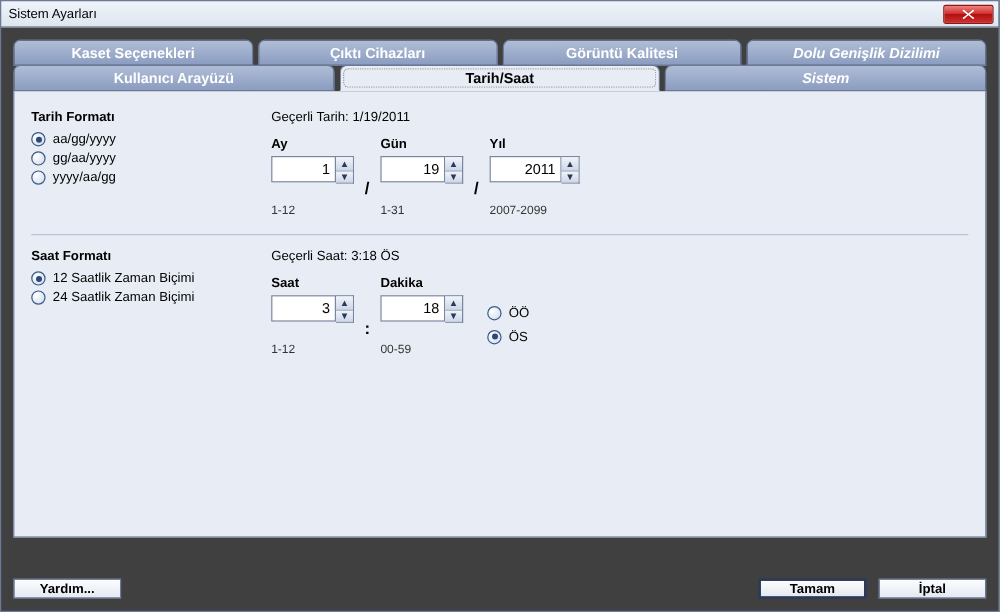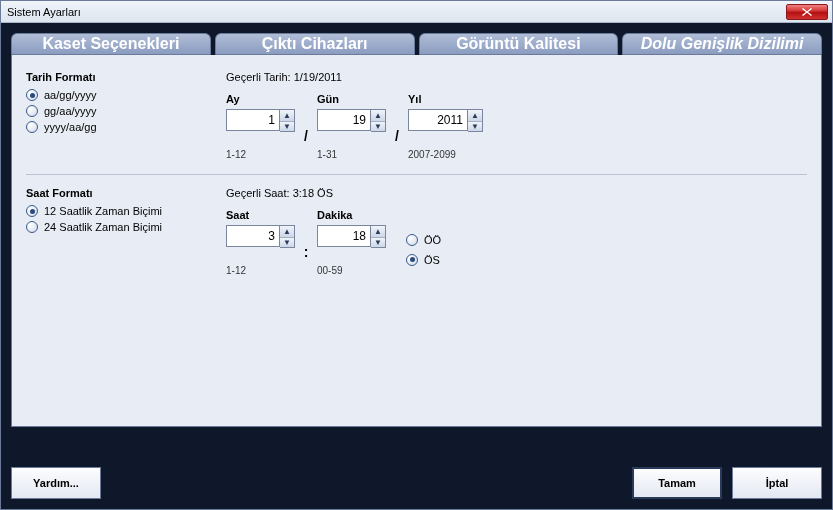--- a/index.html
+++ b/index.html
@@ -9,21 +9,21 @@
     font-size: 11px;
     background: #e8edf5;
     color: #000;
     width: 833px;
     height: 510px;
     overflow: hidden;
   }
   .window {
     width: 833px;
     height: 510px;
-    background: #0f172a;
+    background: #404040;
     border: 1px solid #6b7a99;
     position: relative;
   }
   .titlebar {
     height: 22px;
     background: linear-gradient(to bottom, #f0f4fa 0%, #dde5f0 100%);
     border-bottom: 1px solid #aab5c8;
     display: flex;
     align-items: center;
     padding: 0 4px 0 6px;
@@ -58,21 +58,21 @@
     border: 1px solid #6b7a99;
     color: #fff;
     font-weight: bold;
     display: flex;
     align-items: center;
     justify-content: center;
     cursor: pointer;
     margin-right: 4px;
     border-top-left-radius: 6px;
     border-top-right-radius: 6px;
-    font-size: 16px;
+    font-size: 12px;
   }
   .tab:last-child { margin-right: 0; font-style: italic; }
   .tabrow2 .tab { flex: 1.333; }
   .tabrow2 .tab:nth-child(2) { flex: 1.333; }
   .tab.active {
     background: #e8edf5;
     color: #000;
     border-bottom: 1px solid #e8edf5;
     position: relative;
     z-index: 2;
@@ -169,21 +169,21 @@
     gap: 4px;
   }
   .footer {
     position: absolute;
     left: 10px; right: 10px; bottom: 10px;
     display: flex;
     align-items: center;
   }
   .btn {
     min-width: 90px;
-    height: 32px;
+    height: 17px;
     background: linear-gradient(to bottom, #fdfdfe, #e3e8f2);
     border: 1px solid #6b7a99;
     font-weight: bold;
     font-size: 11px;
     padding: 4px 12px;
     cursor: pointer;
     display: inline-flex;
     align-items: center;
     justify-content: center;
   }
@@ -215,20 +215,31 @@
       <div class="tab">
           <span>Çıktı Cihazları</span>
         </div>
       <div class="tab">
           <span>Görüntü Kalitesi</span>
         </div>
       <div class="tab">
           <span>Dolu Genişlik Dizilimi</span>
         </div>
     </div>
+    <div class="tabrow tabrow2">
+      <div class="tab">
+          <span>Kullanıcı Arayüzü</span>
+        </div>
+      <div class="tab active">
+          <span>Tarih/Saat</span>
+        </div>
+      <div class="tab">
+          <span>Sistem</span>
+        </div>
+    </div>
 
     <div class="panel">
 
       <div class="row">
         <div class="col-left">
           <div class="section-title">Tarih Formatı</div>
           <div class="radio-line">
             <span class="radio checked"></span>
             <span>aa/gg/yyyy</span>
           </div>

